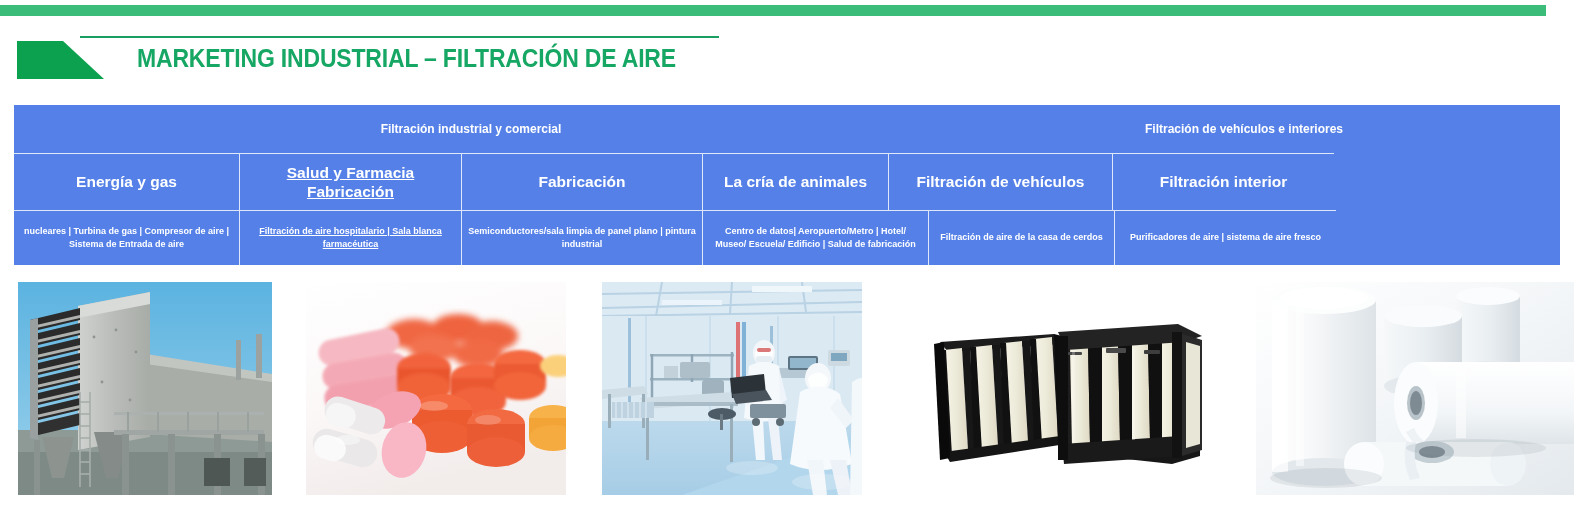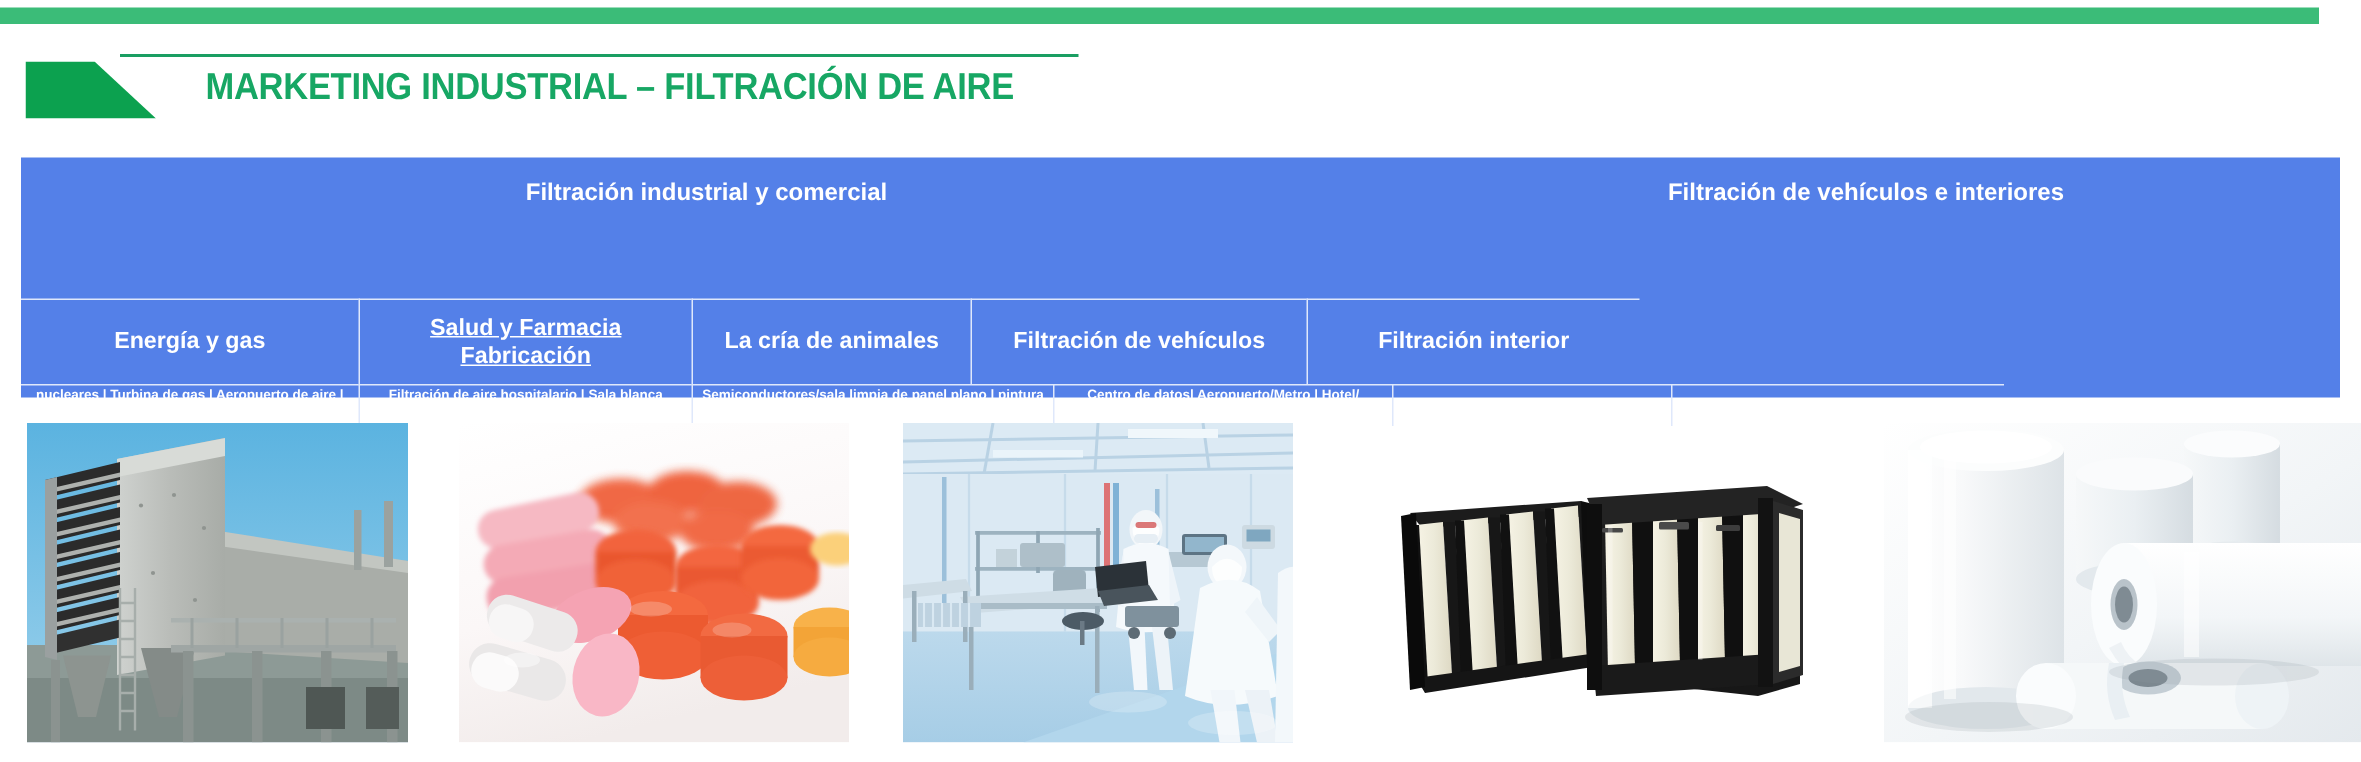--- a/index.html
+++ b/index.html
@@ -54,30 +54,29 @@
   .group-row {
     display: flex;
     height: 48px;
     flex: 0 0 48px;
   }
   .group-cell {
     display: flex;
     align-items: center;
     justify-content: center;
     color: #ffffff;
-    font-size: 16px;
+    font-size: 12px;
     font-weight: bold;
     text-align: center;
     white-space: nowrap;
   }
   .head-row {
     display: flex;
     height: 57px;
     flex: 0 0 57px;
-    margin-top: 46px;
   }
   .head-cell {
     display: flex;
     align-items: center;
     justify-content: center;
     color: #ffffff;
     font-size: 15.5px;
     font-weight: bold;
     text-align: center;
     line-height: 1.25;
@@ -143,29 +142,30 @@
   <div class="matrix">
 
     <div class="group-row">
       <div class="group-cell g0">Filtración industrial y comercial</div>
       <div class="group-cell g1">Filtración de vehículos e interiores</div>
     </div>
 
     <div class="head-row">
       <div class="head-cell c0">Energía y gas</div>
       <div class="head-cell c1">Salud y Farmacia Fabricación</div>
+      <div class="head-cell c2">Fabricación</div>
       <div class="head-cell c4">La cría de animales</div>
       <div class="head-cell c5">Filtración de vehículos</div>
       <div class="head-cell c6">Filtración interior</div>
     </div>
 
     <div class="desc-row">
-      <div class="desc-cell c0">nucleares | Turbina de gas | Aeropuerto de aire | Sistema de Entrada de aire</div>
+      <div class="desc-cell c0">nucleares | Turbina de gas | Compresor de aire | Sistema de Entrada de aire</div>
       <div class="desc-cell c1">Filtración de aire hospitalario | Sala blanca farmacéutica</div>
-      <div class="desc-cell c2">Semiconductores/sala limpia de panel plano | pintura comerciales</div>
+      <div class="desc-cell c2">Semiconductores/sala limpia de panel plano | pintura industrial</div>
       <div class="desc-cell c3">Centro de datos| Aeropuerto/Metro | Hotel/ Museo/ Escuela/ Edificio | Salud de fabricación</div>
       <div class="desc-cell c4">Filtración de aire de la casa de cerdos</div>
       <div class="desc-cell c6">Purificadores de aire | sistema de aire fresco</div>
     </div>
   </div>
 
   <div class="strip">
 
     <div class="photo" style="left:18px; top:12px; width:254px; height:213px;">
       <svg width="254" height="213" viewBox="0 0 254 213">

